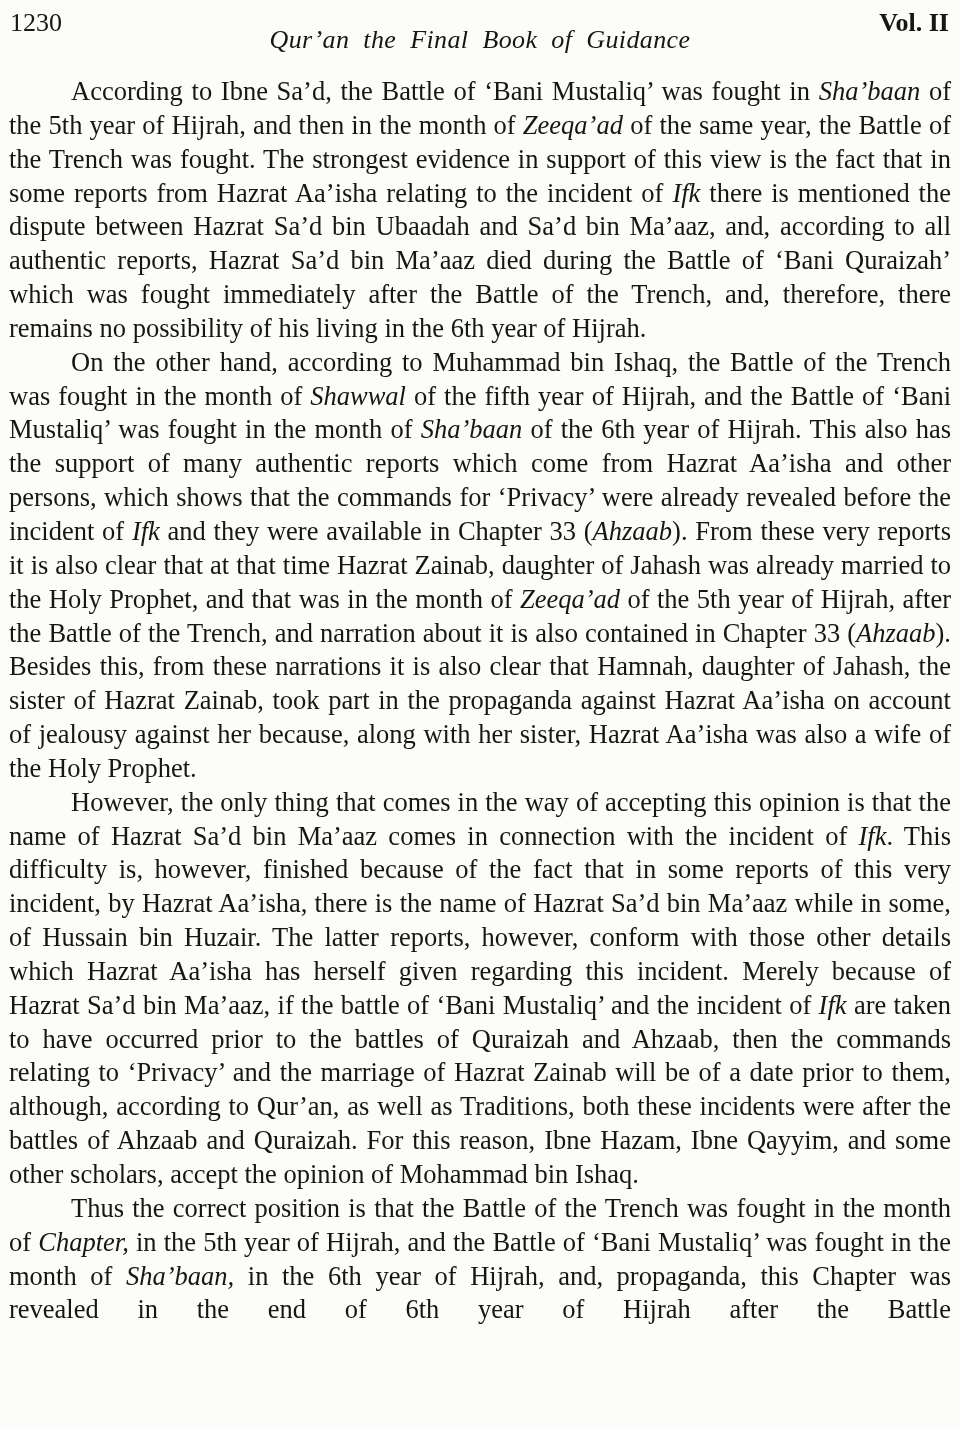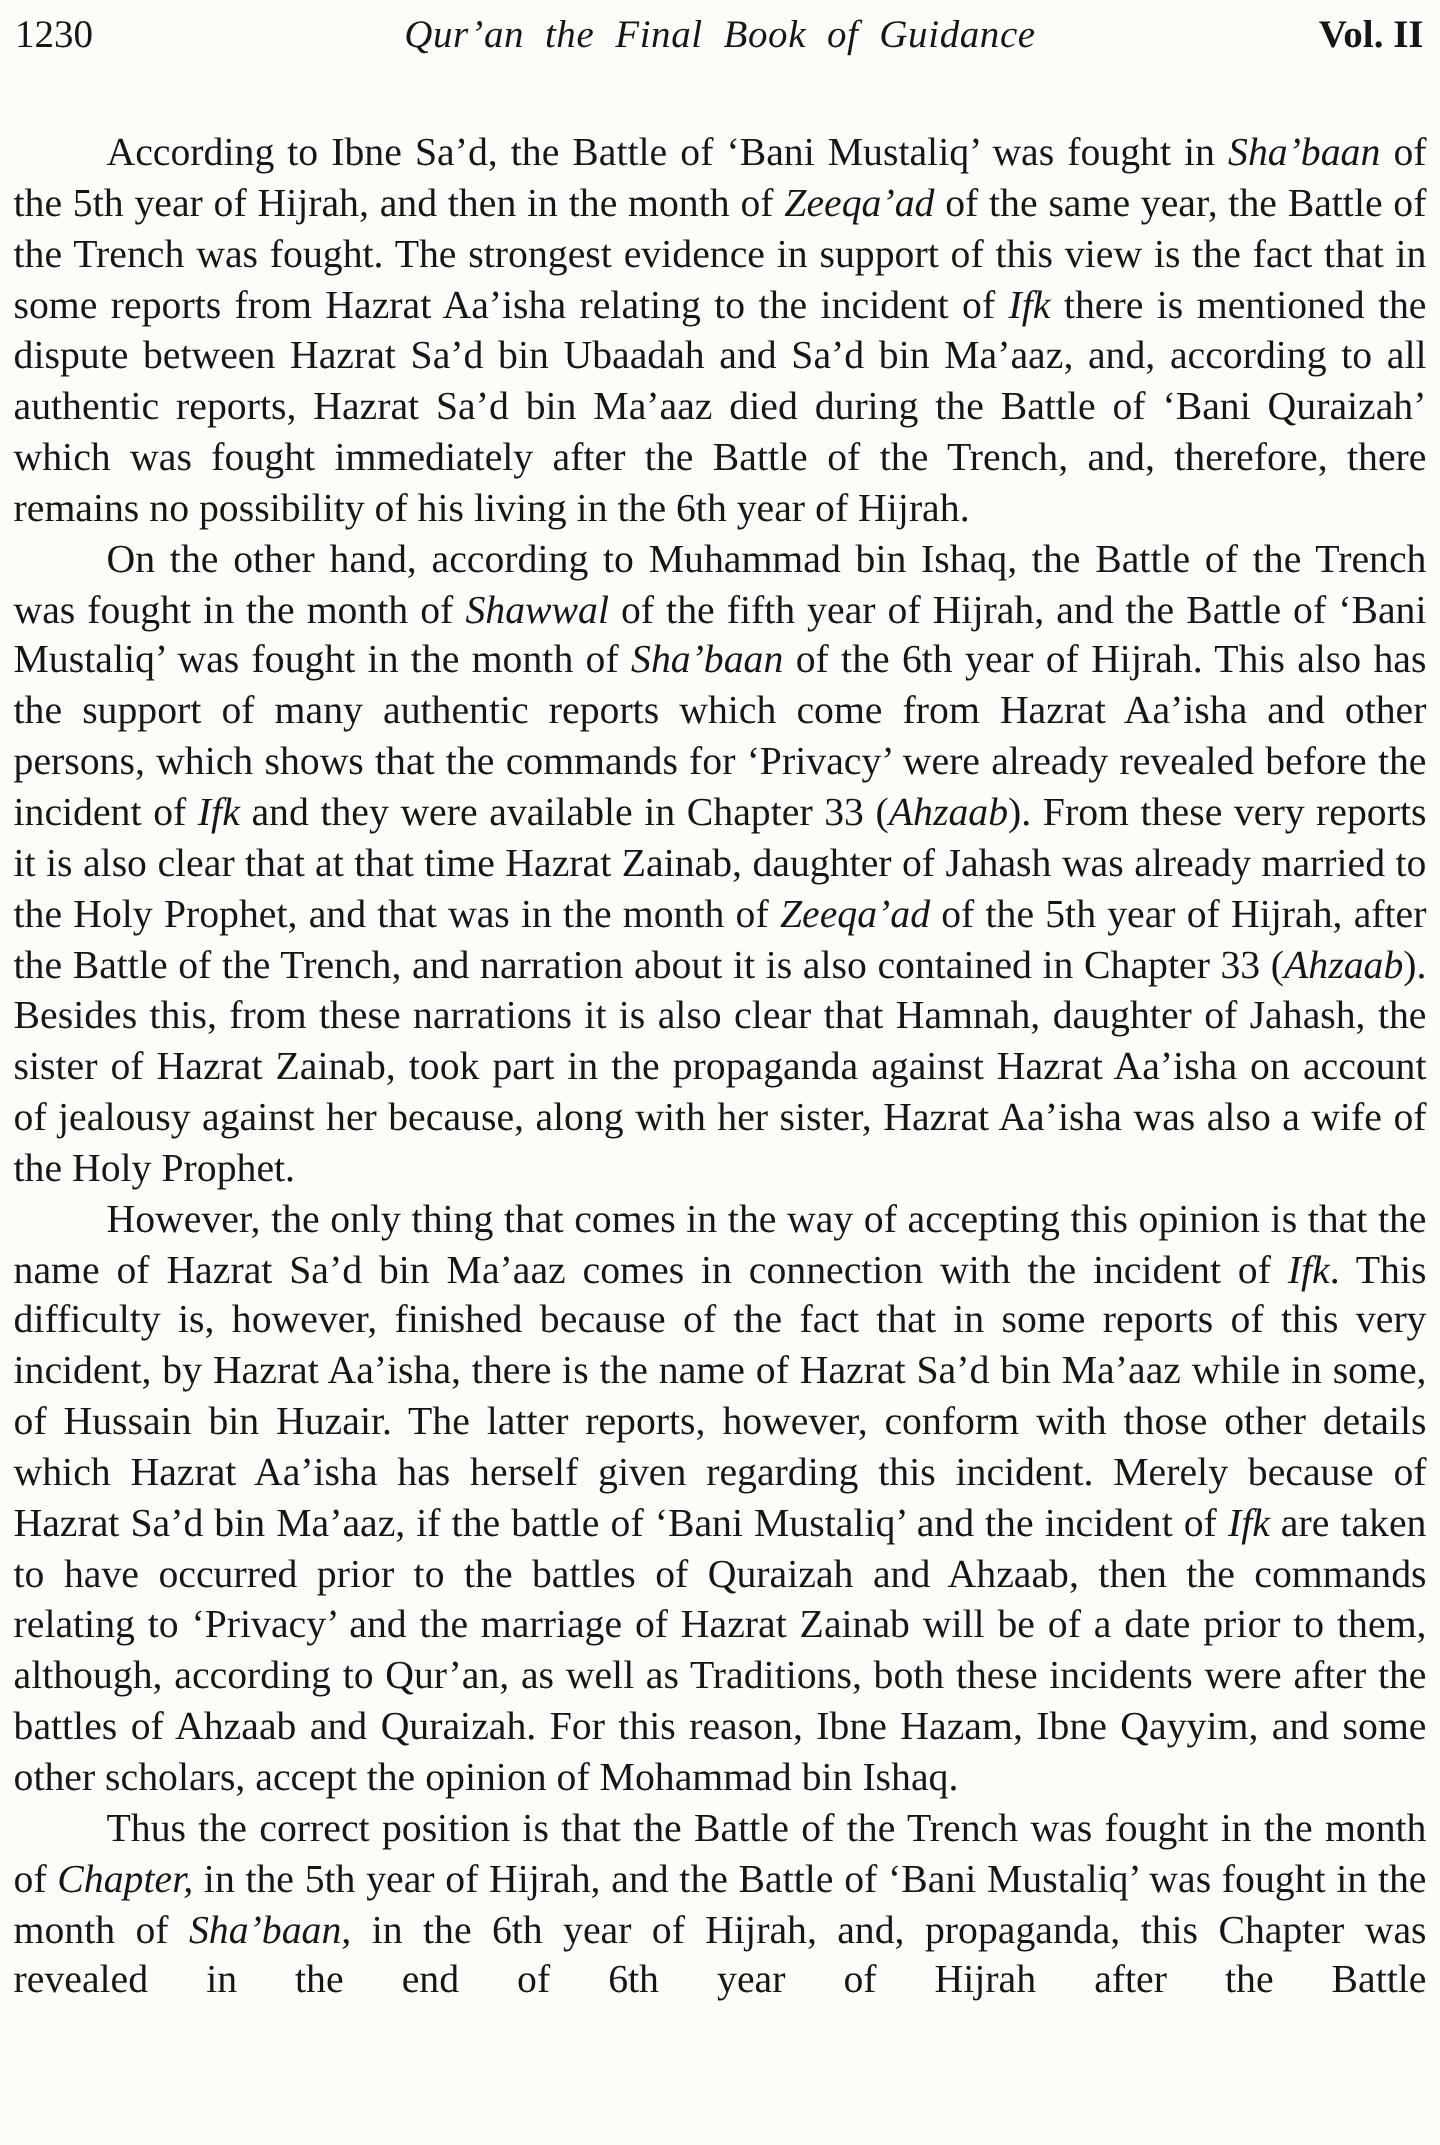--- a/index.html
+++ b/index.html
@@ -25,34 +25,34 @@
   }
   .pageno {
     position: absolute;
     left: 1px;
     top: 0;
   }
   .running-title {
     position: absolute;
     left: 0;
     right: 0;
-    top: 0;
+    top: 17px;
     text-align: center;
     font-style: italic;
     word-spacing: 7px;
     letter-spacing: 0.4px;
   }
   .vol {
     position: absolute;
     right: 2px;
     top: 0;
     font-weight: bold;
   }
   main.body-text {
-    margin-top: 45px;
+    margin-top: 35px;
     font-size: 26.5px;
     line-height: 33.85px;
     text-align: justify;
   }
   main.body-text p {
     margin: 0;
     text-indent: 62px;
   }
   main.body-text p em {
     font-style: italic;

